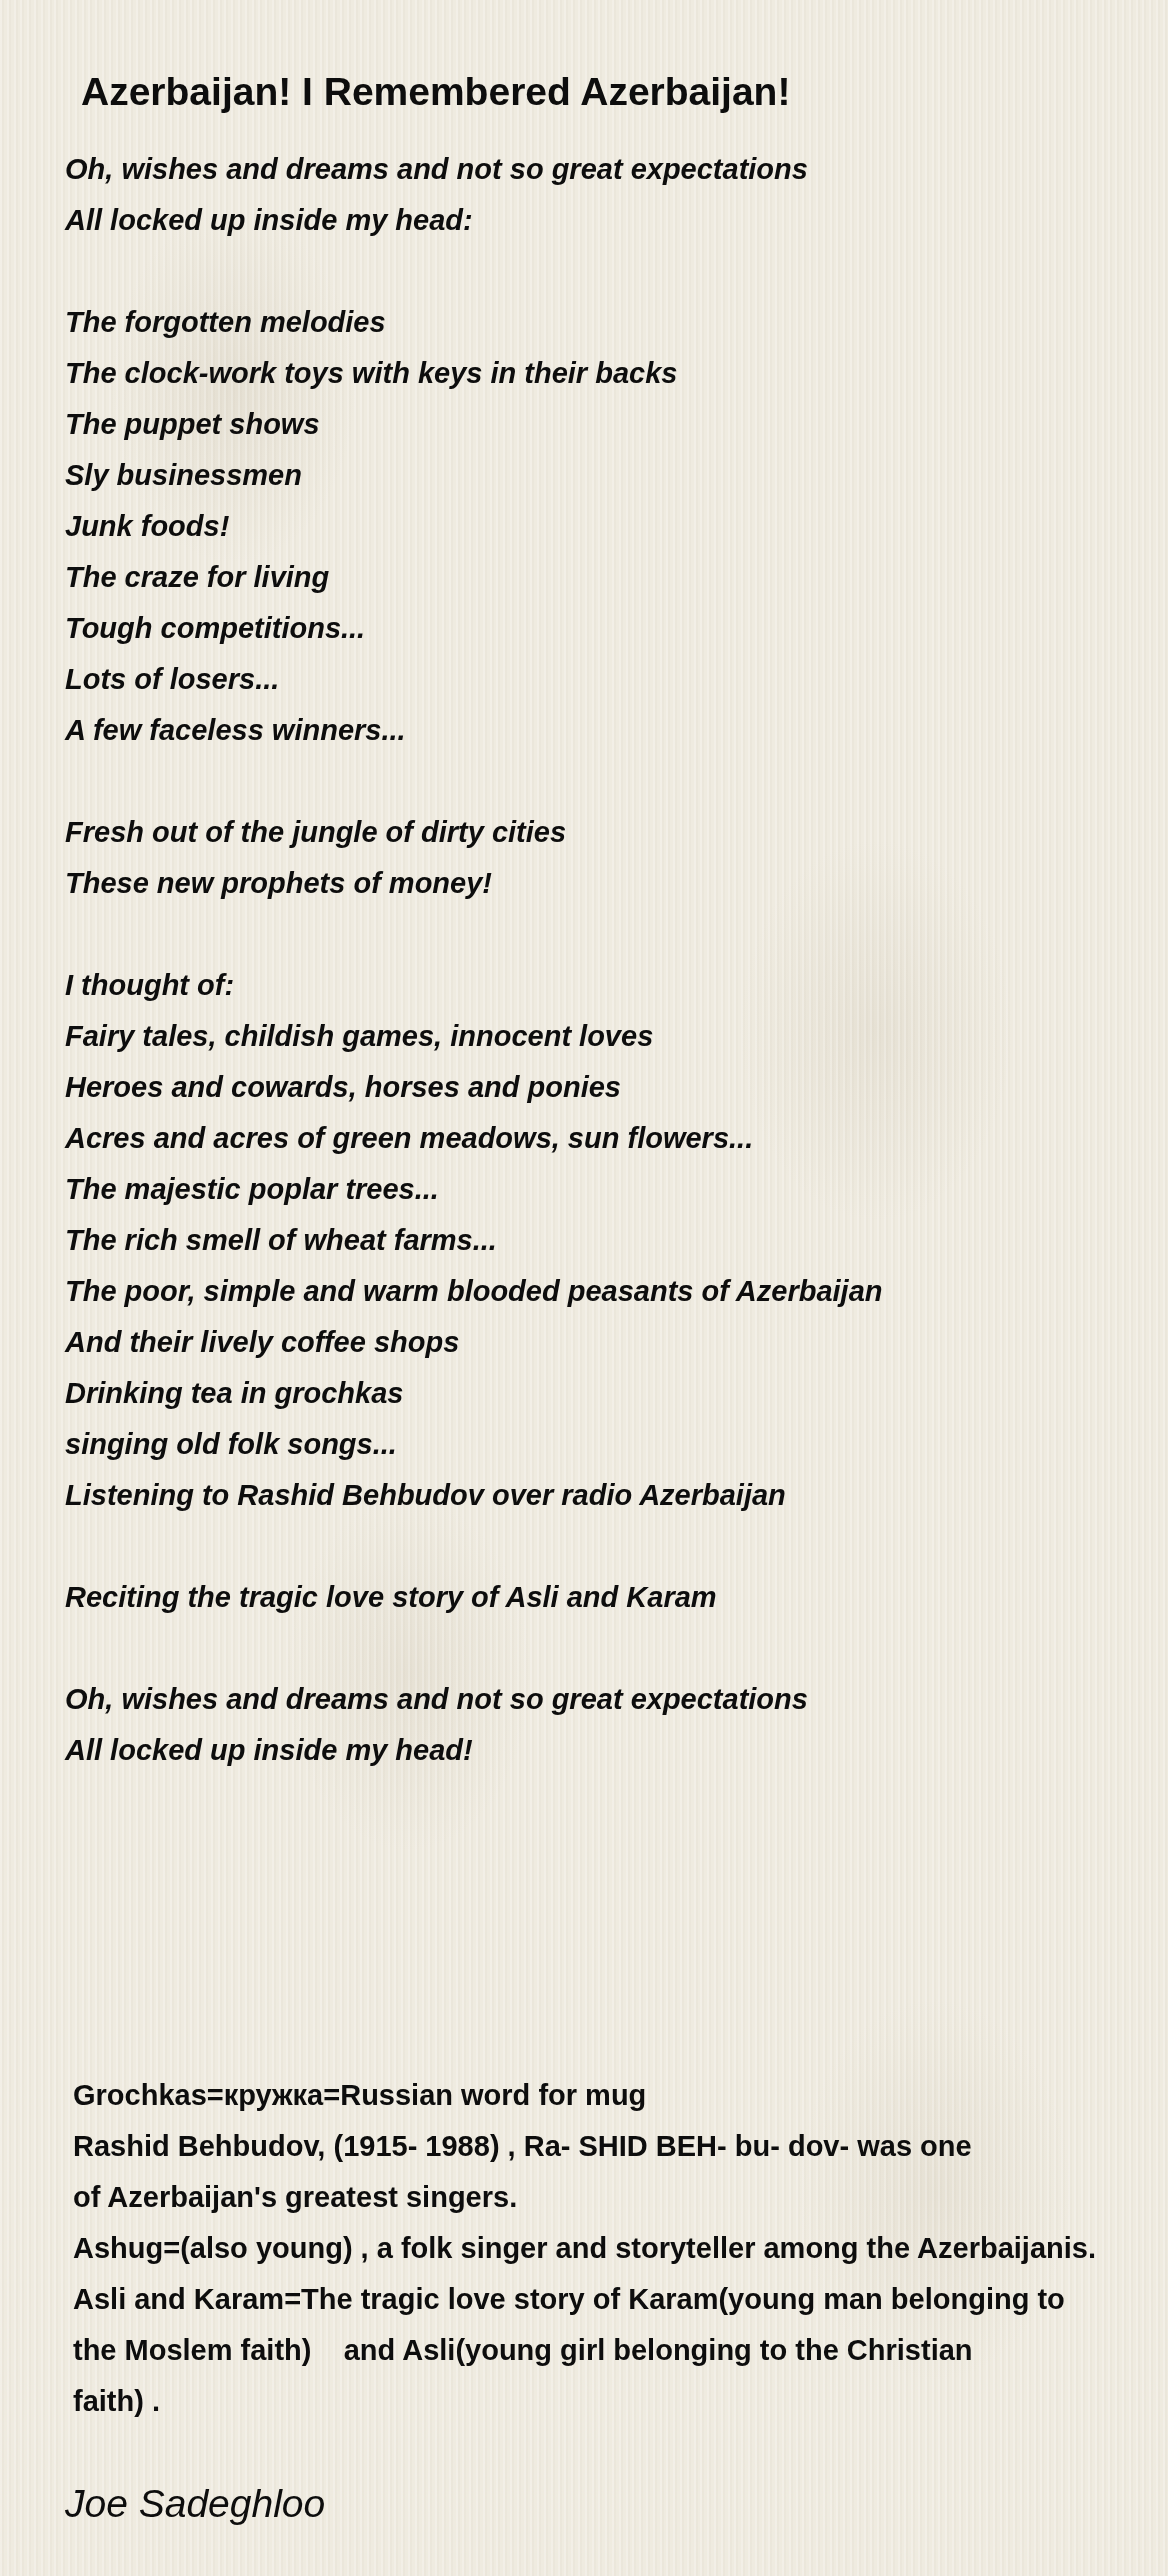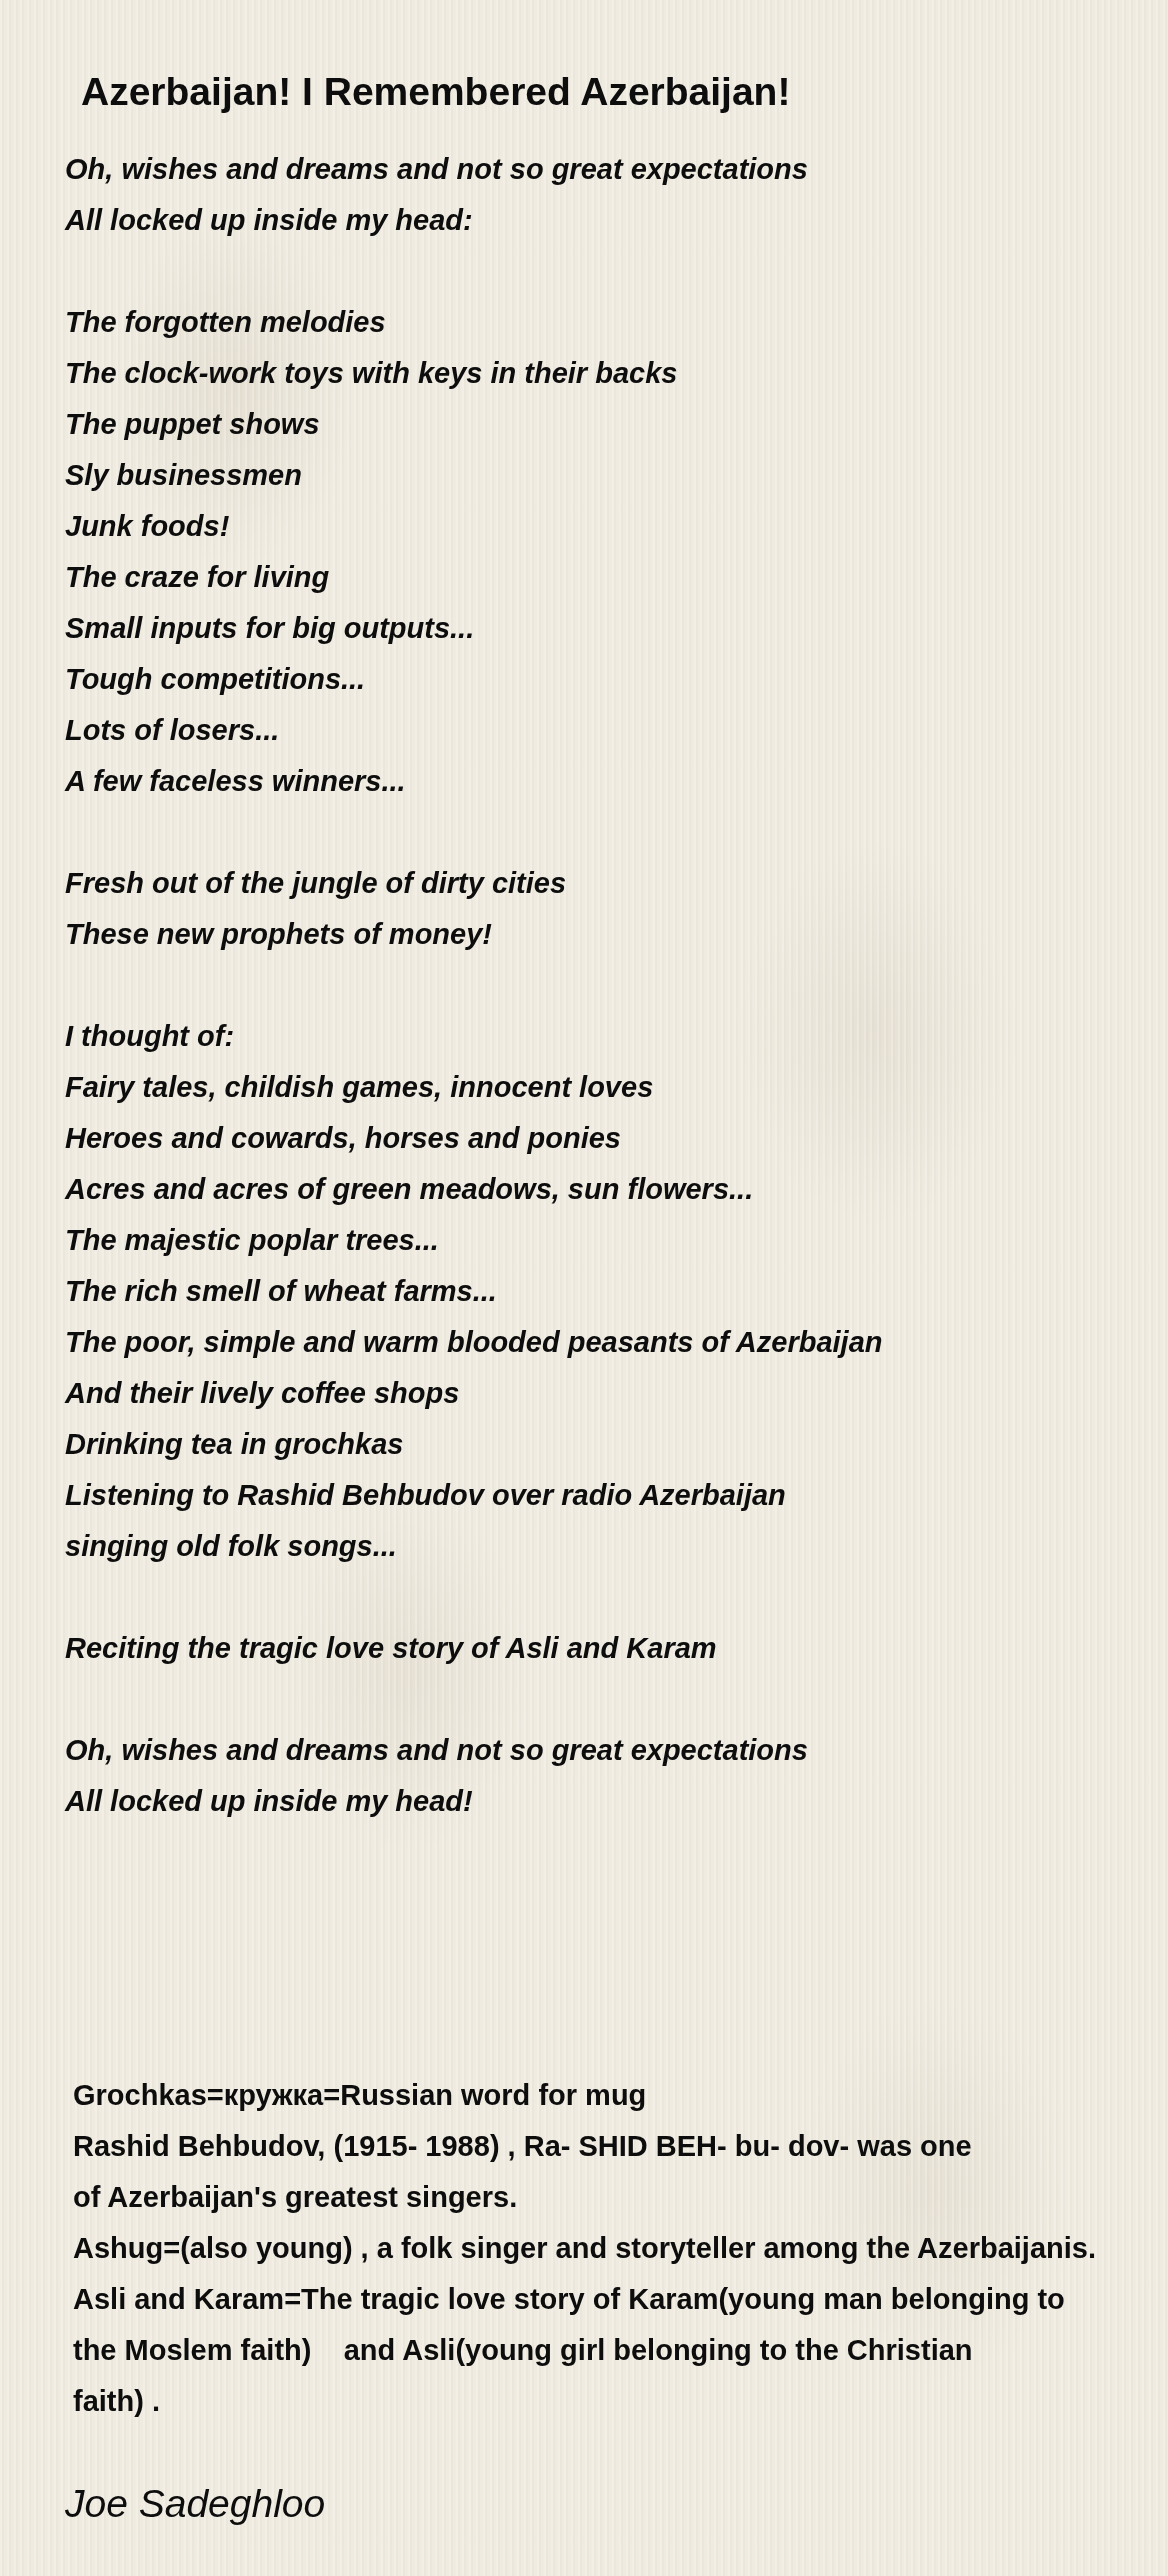--- a/index.html
+++ b/index.html
@@ -48,39 +48,38 @@
   <div class="poem">
     <span class="line">Oh, wishes and dreams and not so great expectations</span>
     <span class="line">All locked up inside my head:</span>
     <span class="line"></span>
     <span class="line">The forgotten melodies</span>
     <span class="line">The clock-work toys with keys in their backs</span>
     <span class="line">The puppet shows</span>
     <span class="line">Sly businessmen</span>
     <span class="line">Junk foods!</span>
     <span class="line">The craze for living</span>
-    <span class="line">Small inputs for big outputs...</span>
     <span class="line">Tough competitions...</span>
     <span class="line">Lots of losers...</span>
     <span class="line">A few faceless winners...</span>
     <span class="line"></span>
     <span class="line">Fresh out of the jungle of dirty cities</span>
     <span class="line">These new prophets of money!</span>
     <span class="line"></span>
     <span class="line">I thought of:</span>
     <span class="line">Fairy tales, childish games, innocent loves</span>
     <span class="line">Heroes and cowards, horses and ponies</span>
     <span class="line">Acres and acres of green meadows, sun flowers...</span>
     <span class="line">The majestic poplar trees...</span>
     <span class="line">The rich smell of wheat farms...</span>
     <span class="line">The poor, simple and warm blooded peasants of Azerbaijan</span>
     <span class="line">And their lively coffee shops</span>
     <span class="line">Drinking tea in grochkas</span>
+    <span class="line">singing old folk songs...</span>
     <span class="line">Listening to Rashid Behbudov over radio Azerbaijan</span>
-    <span class="line">singing old folk songs...</span>
     <span class="line"></span>
     <span class="line">Reciting the tragic love story of Asli and Karam</span>
     <span class="line"></span>
     <span class="line">Oh, wishes and dreams and not so great expectations</span>
     <span class="line">All locked up inside my head!</span>
   </div>
 
   <div class="notes">
     <span class="line">Grochkas=кружка=Russian word for mug</span>
     <span class="line">Rashid Behbudov, (1915- 1988) , Ra- SHID BEH- bu- dov- was one</span>

